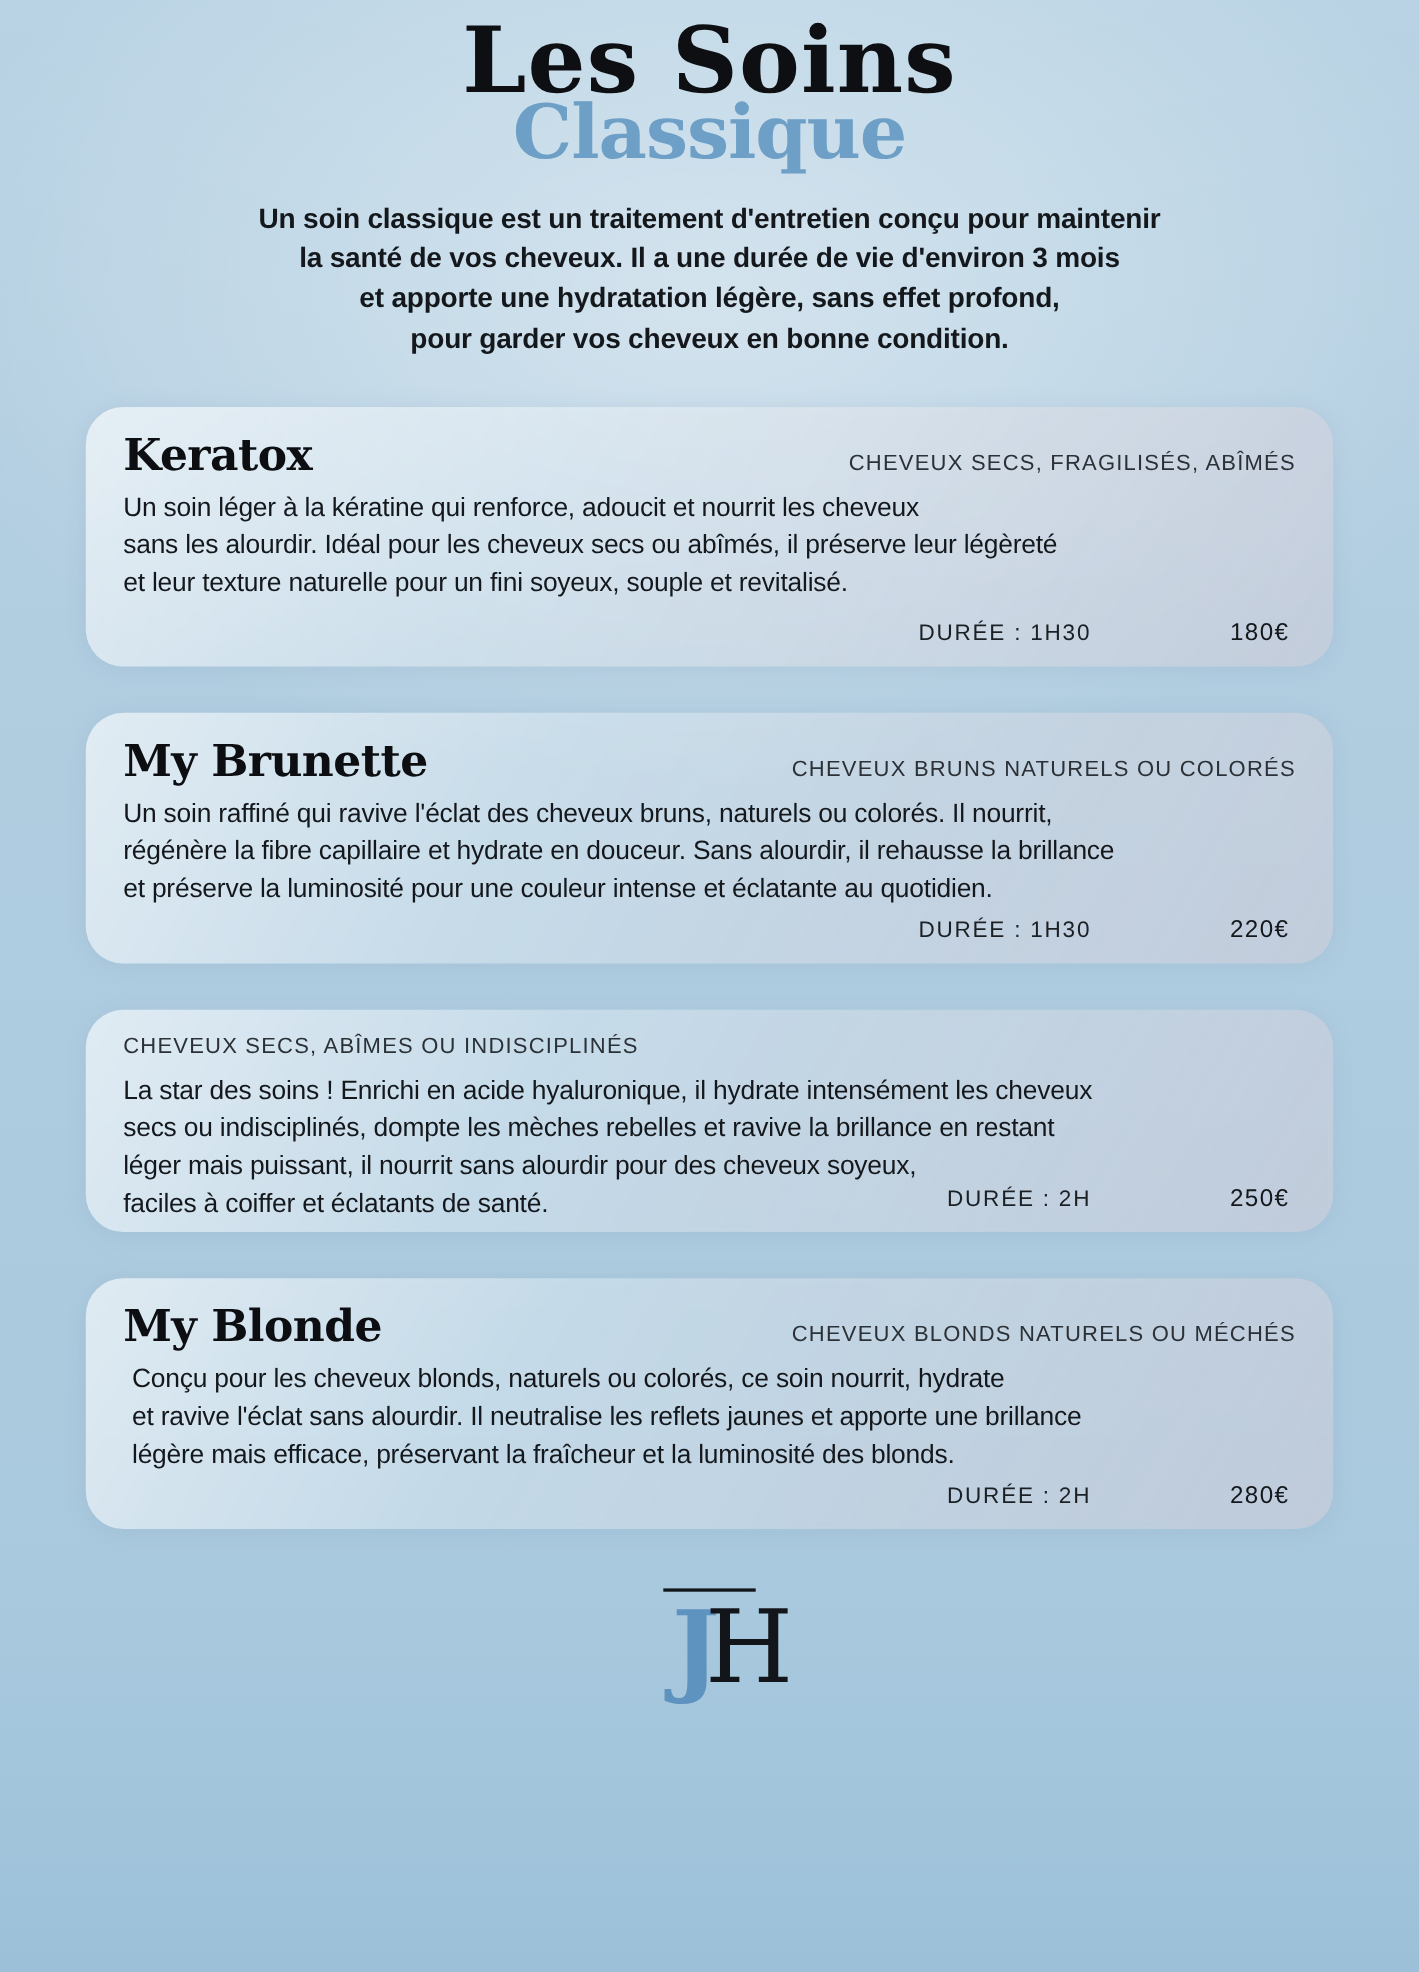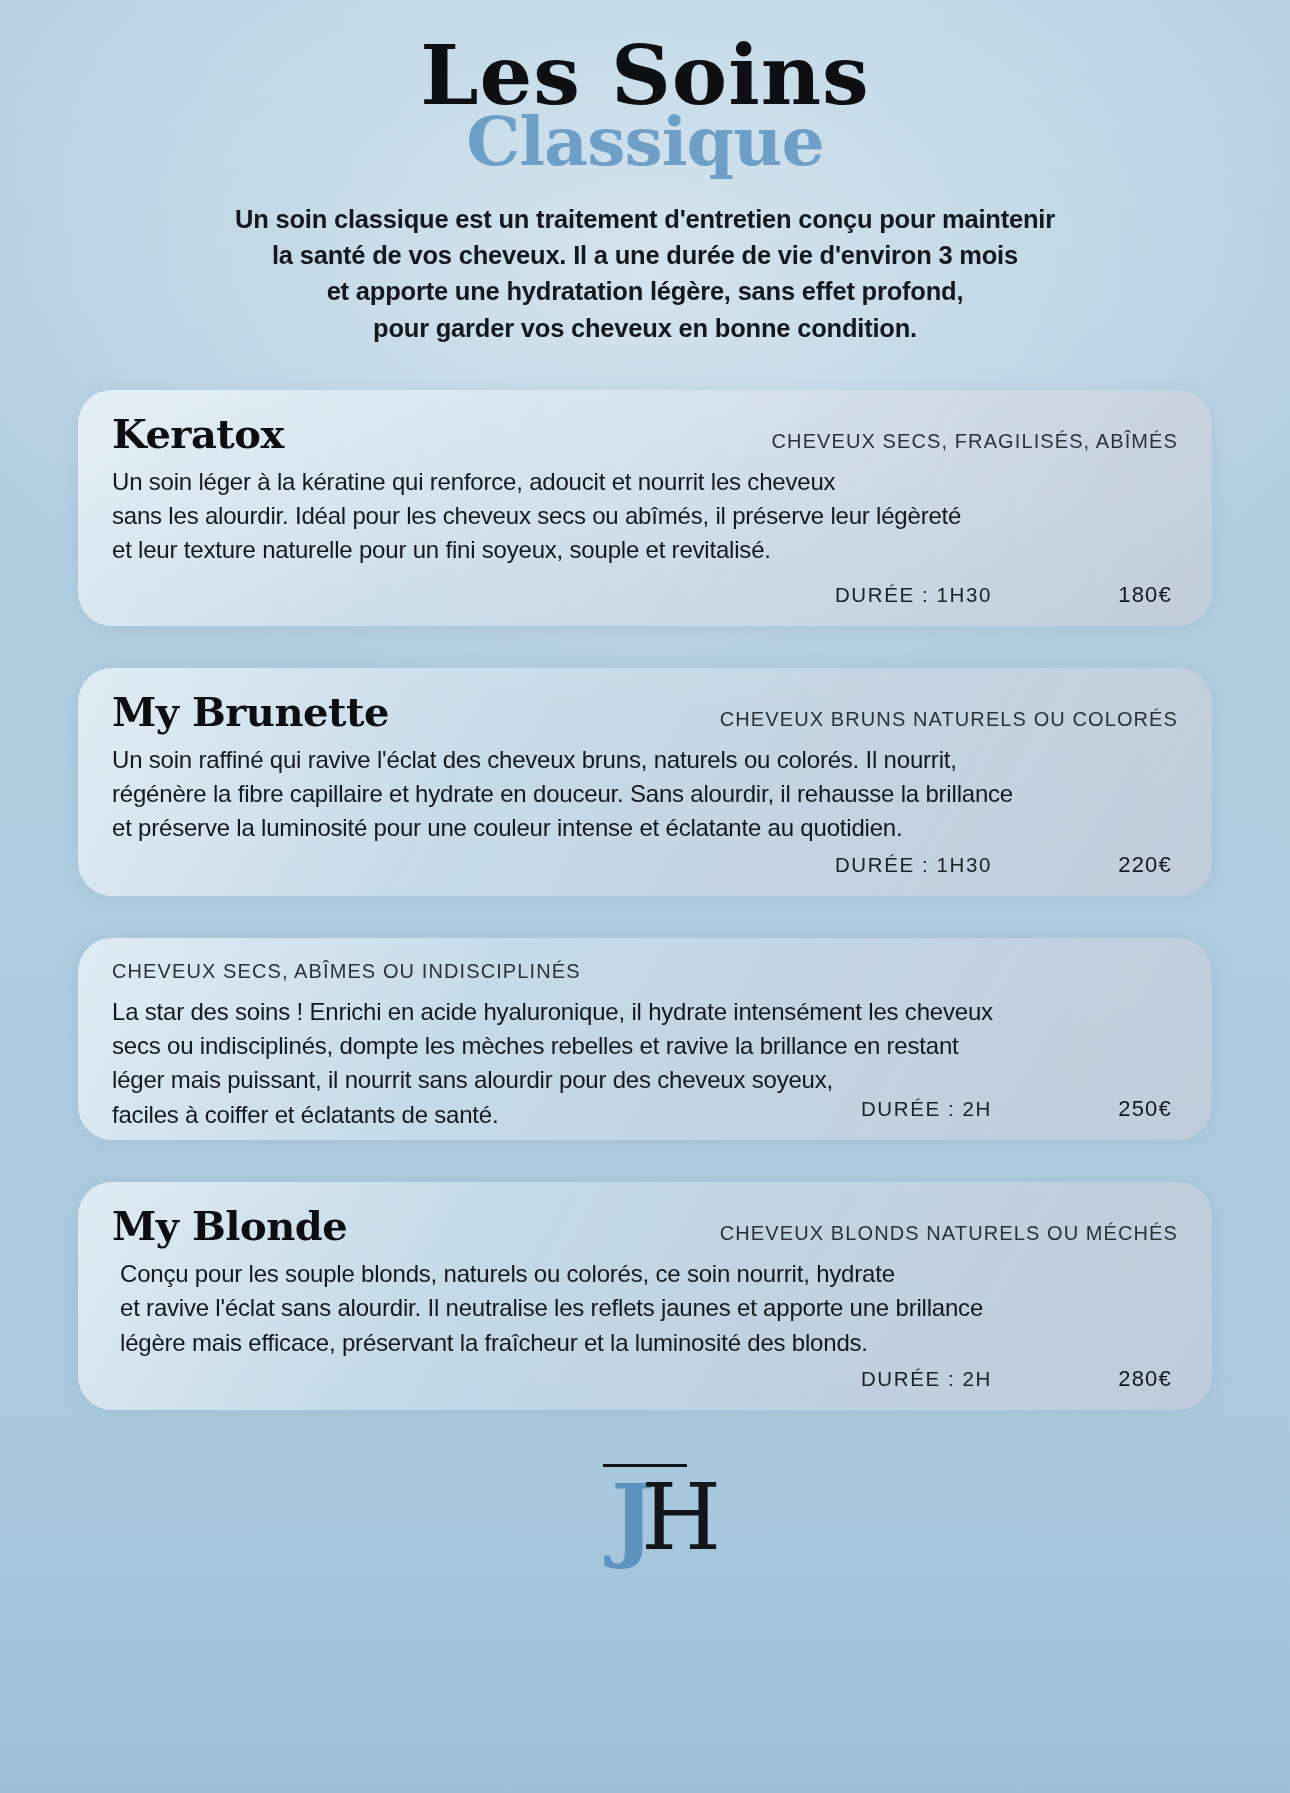--- a/index.html
+++ b/index.html
@@ -47,21 +47,21 @@
     pointer-events: none;
   }
   .content {
     position: relative;
     z-index: 2;
   }
 
   
   .title-block {
     text-align: center;
-    padding-top: 34px;
+    padding-top: 14px;
   }
   .title-main {
     font-family: "DejaVu Serif", serif;
     font-weight: 700;
     font-size: 83px;
     letter-spacing: 1px;
     color: #0d0f12;
     line-height: 1.0;
     margin: 0;
   }
@@ -273,21 +273,21 @@
           <div class="price">250€</div>
         </div>
       </div>
 
       <div class="card card--blonde">
         <div class="card-head">
           <div class="card-title">My Blonde</div>
           <div class="card-tag">CHEVEUX BLONDS NATURELS OU MÉCHÉS</div>
         </div>
         <div class="card-desc">
-          <div>Conçu pour les souple blonds, naturels ou colorés, ce soin nourrit, hydrate</div>
+          <div>Conçu pour les cheveux blonds, naturels ou colorés, ce soin nourrit, hydrate</div>
           <div>et ravive l'éclat sans alourdir. Il neutralise les reflets jaunes et apporte une brillance</div>
           <div>légère mais efficace, préservant la fraîcheur et la luminosité des blonds.</div>
         </div>
         <div class="card-foot">
           <div class="duration">DURÉE :  2H</div>
           <div class="price">280€</div>
         </div>
       </div>
 
     </div>

